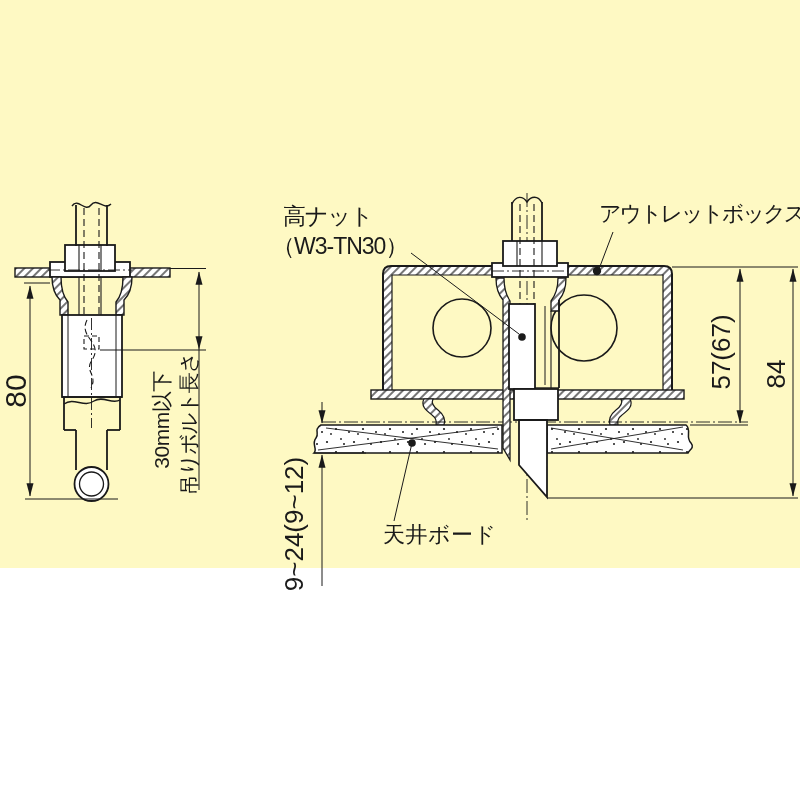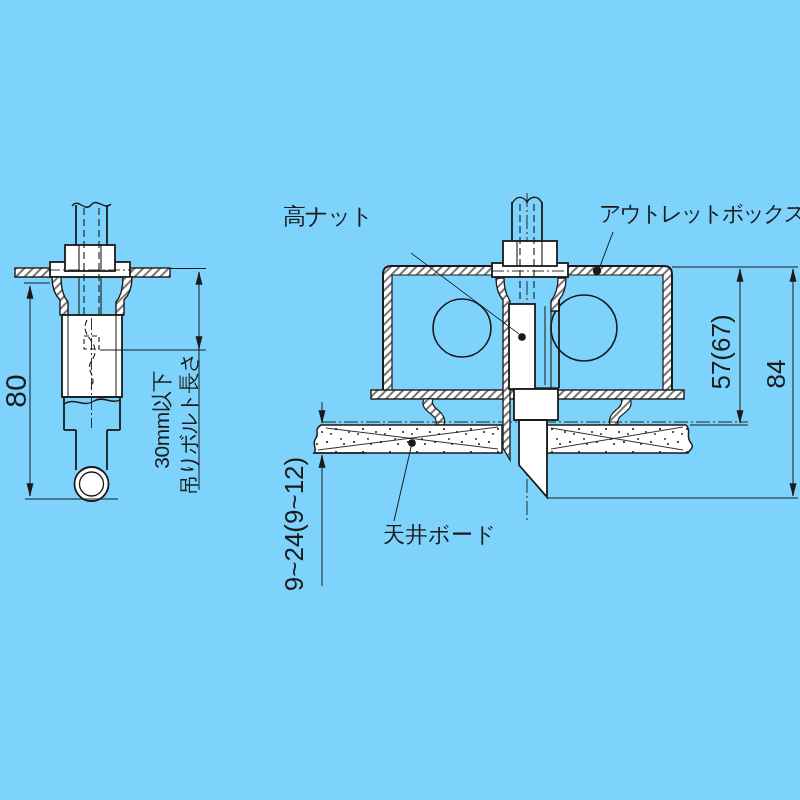--- a/index.html
+++ b/index.html
@@ -1,16 +1,16 @@
 <!DOCTYPE html>
 <html><head>
 <meta charset="utf-8">
 <style>
   html,body{margin:0;padding:0;width:800px;height:800px;background:#ffffff;overflow:hidden;}
-  #canvas{position:relative;width:800px;height:800px;background:#7dd3fc;}
+  #canvas{position:relative;width:800px;height:568px;background:#fef9c3;}
   #drawing-svg{position:absolute;left:0;top:0;}
   .lbl{position:absolute;color:#1a1a1a;font-family:"Liberation Sans",sans-serif;white-space:nowrap;line-height:1.1;}
   .vlbl{position:absolute;color:#1a1a1a;font-family:"Liberation Sans",sans-serif;white-space:nowrap;transform:translate(-50%,-50%) rotate(-90deg);line-height:1;}
 </style>
 </head>
 <body>
 
 <div id="canvas">
 
 <svg id="drawing-svg" width="800" height="800" viewBox="0 0 800 800">
@@ -152,20 +152,21 @@
     </g>
     <g stroke-width="1">
       <line x1="322" y1="402" x2="322" y2="423" marker-end="url(#arw)"></line>
       <line x1="322" y1="586" x2="322" y2="455" marker-end="url(#arw)"></line>
       <line x1="314" y1="453" x2="366" y2="453"></line>
     </g>
   </g>
 </svg>
 
 <div class="lbl" style="left:283px;top:204px;font-size:23px;letter-spacing:-1px;">高ナット</div>
+<div class="lbl" style="left:272px;top:234px;font-size:23px;letter-spacing:-1px;">（W3-TN30）</div>
 <div class="lbl" style="left:599px;top:202px;font-size:22px;letter-spacing:-2px;">アウトレットボックス</div>
 <div class="lbl" style="left:383px;top:523px;font-size:22px;letter-spacing:0.5px;text-align:right;">天井ボード</div>
 
 <div class="vlbl" style="left:16px;top:391px;font-size:30px;">80</div>
 <div class="vlbl" style="left:188px;top:424px;font-size:21px;letter-spacing:-1px;">吊りボルト長さ</div>
 <div class="vlbl" style="left:161px;top:420px;font-size:21px;letter-spacing:-0.5px;">30mm以下</div>
 <div class="vlbl" style="left:721px;top:352px;font-size:26px;">57(67)</div>
 <div class="vlbl" style="left:776px;top:374px;font-size:26px;">84</div>
 <div class="vlbl" style="left:294px;top:524px;font-size:26px;">9~24(9~12)</div>
 

